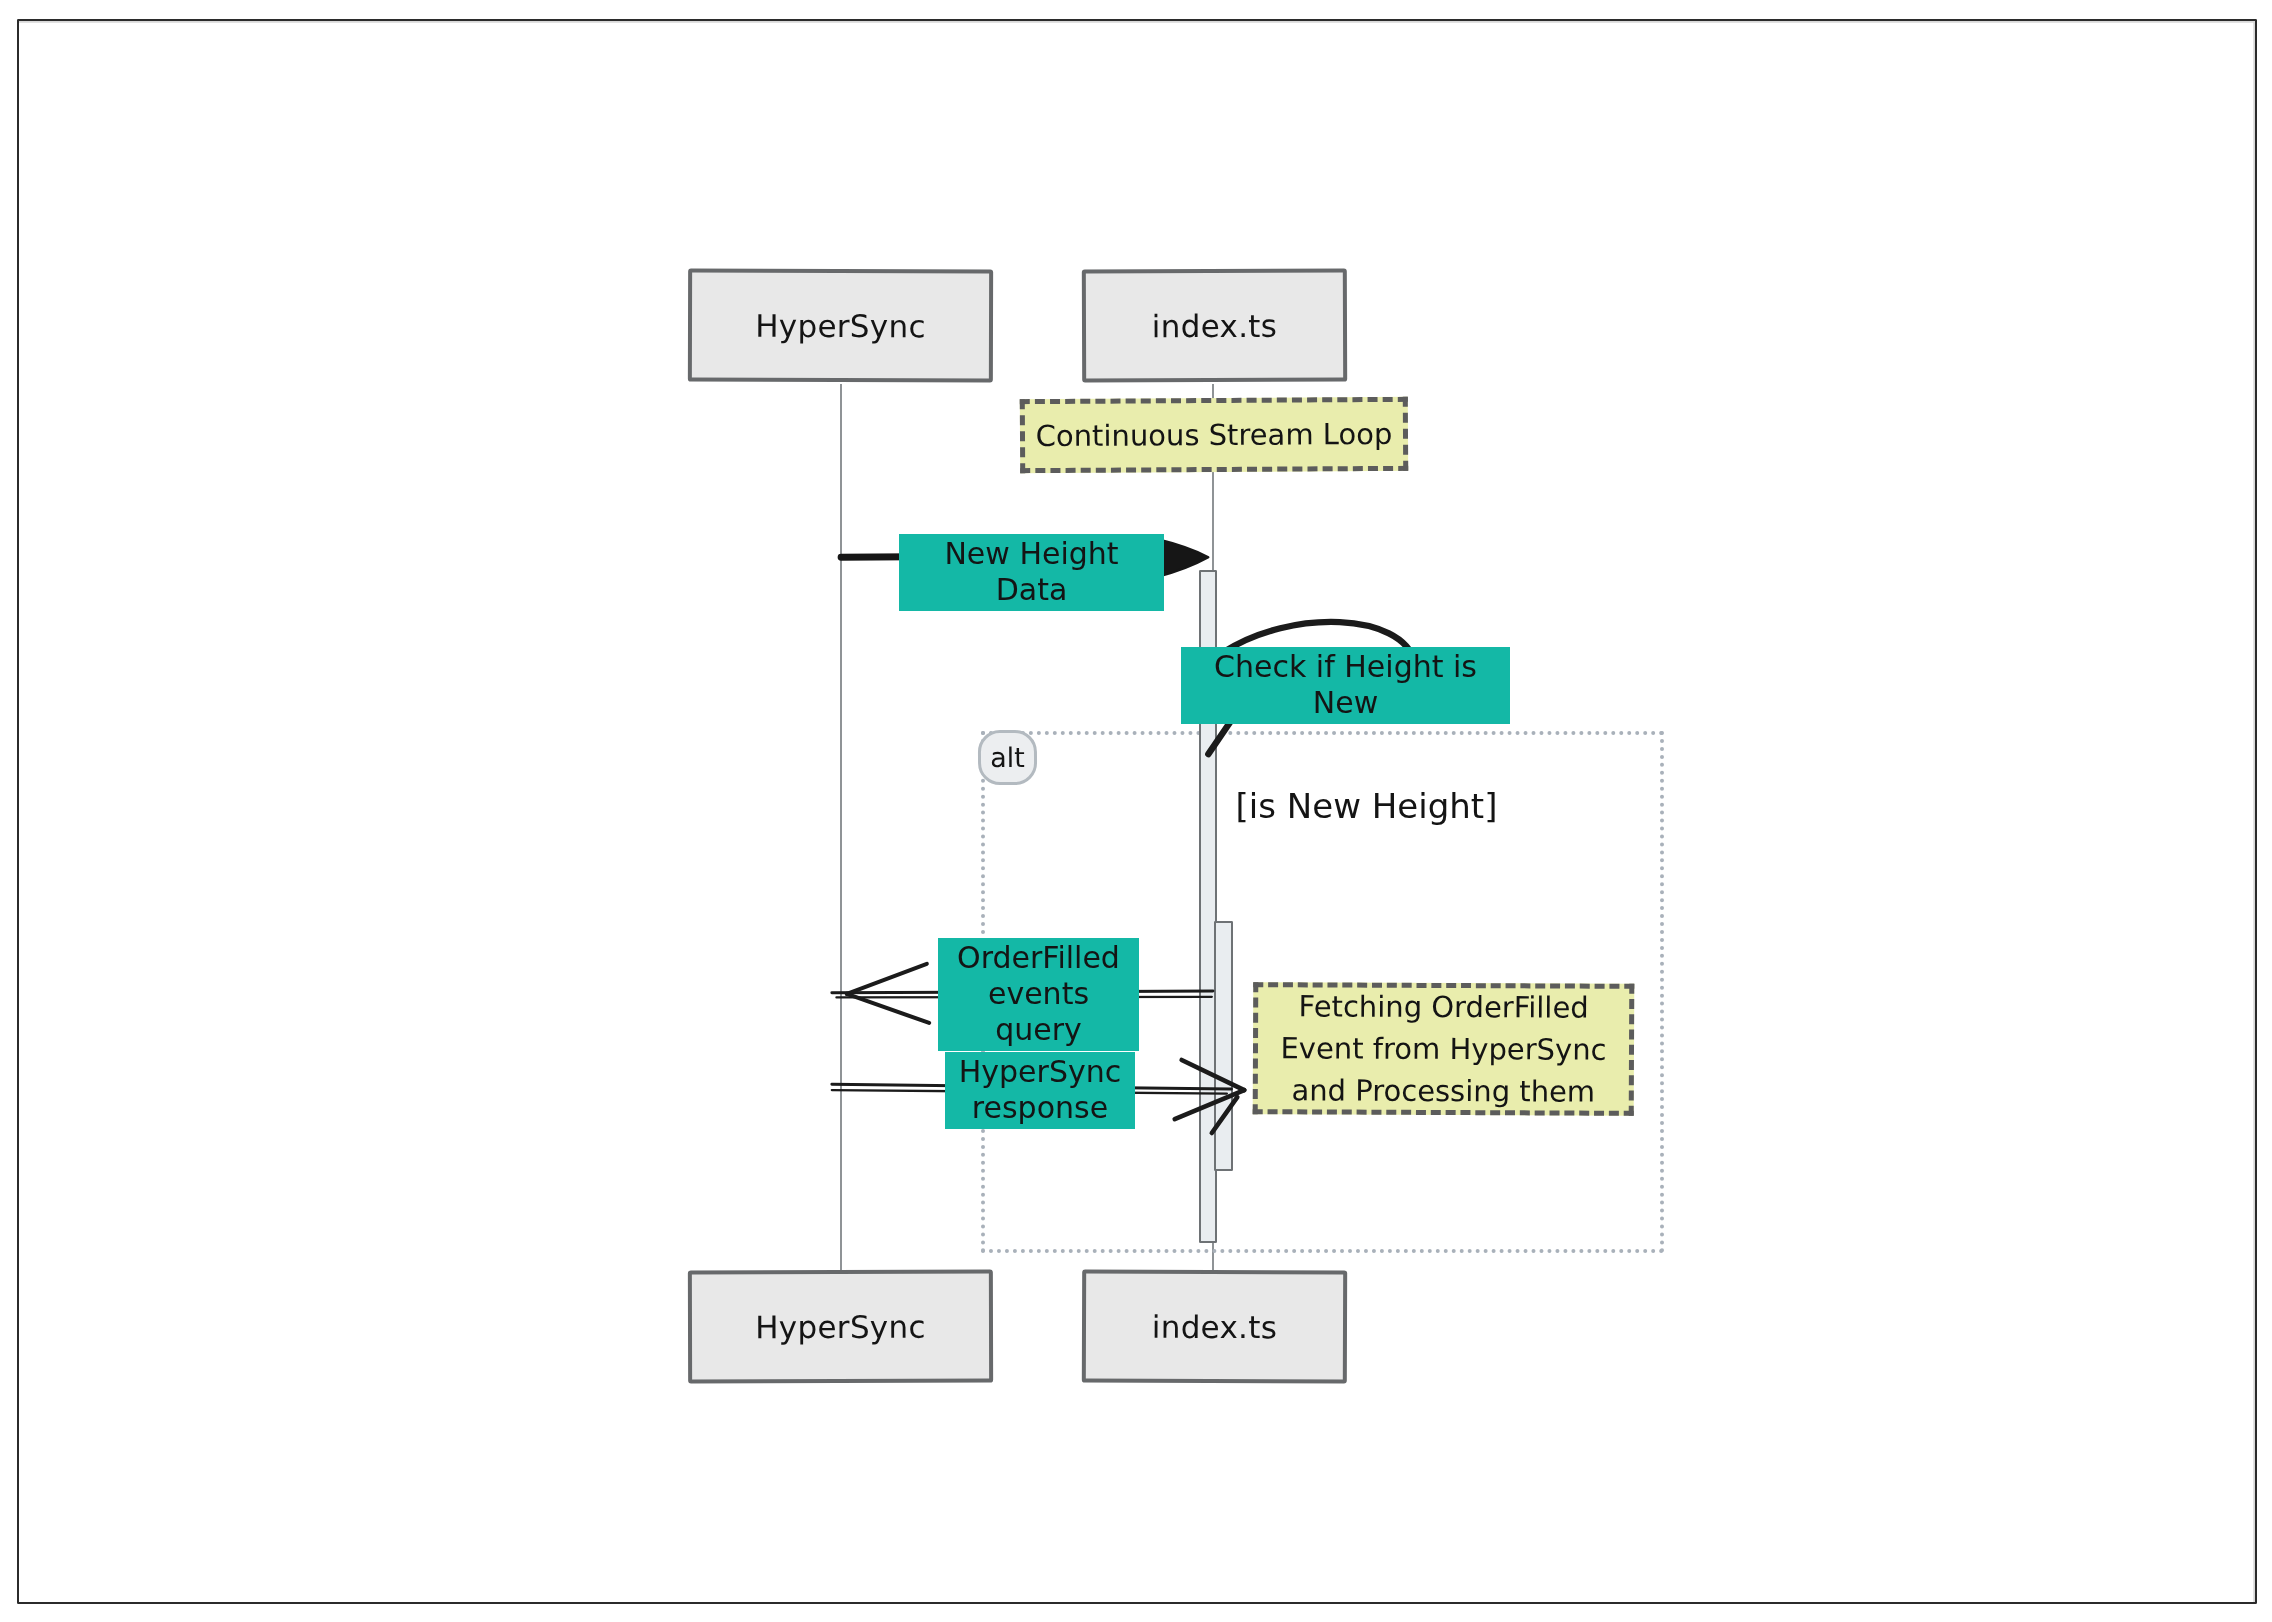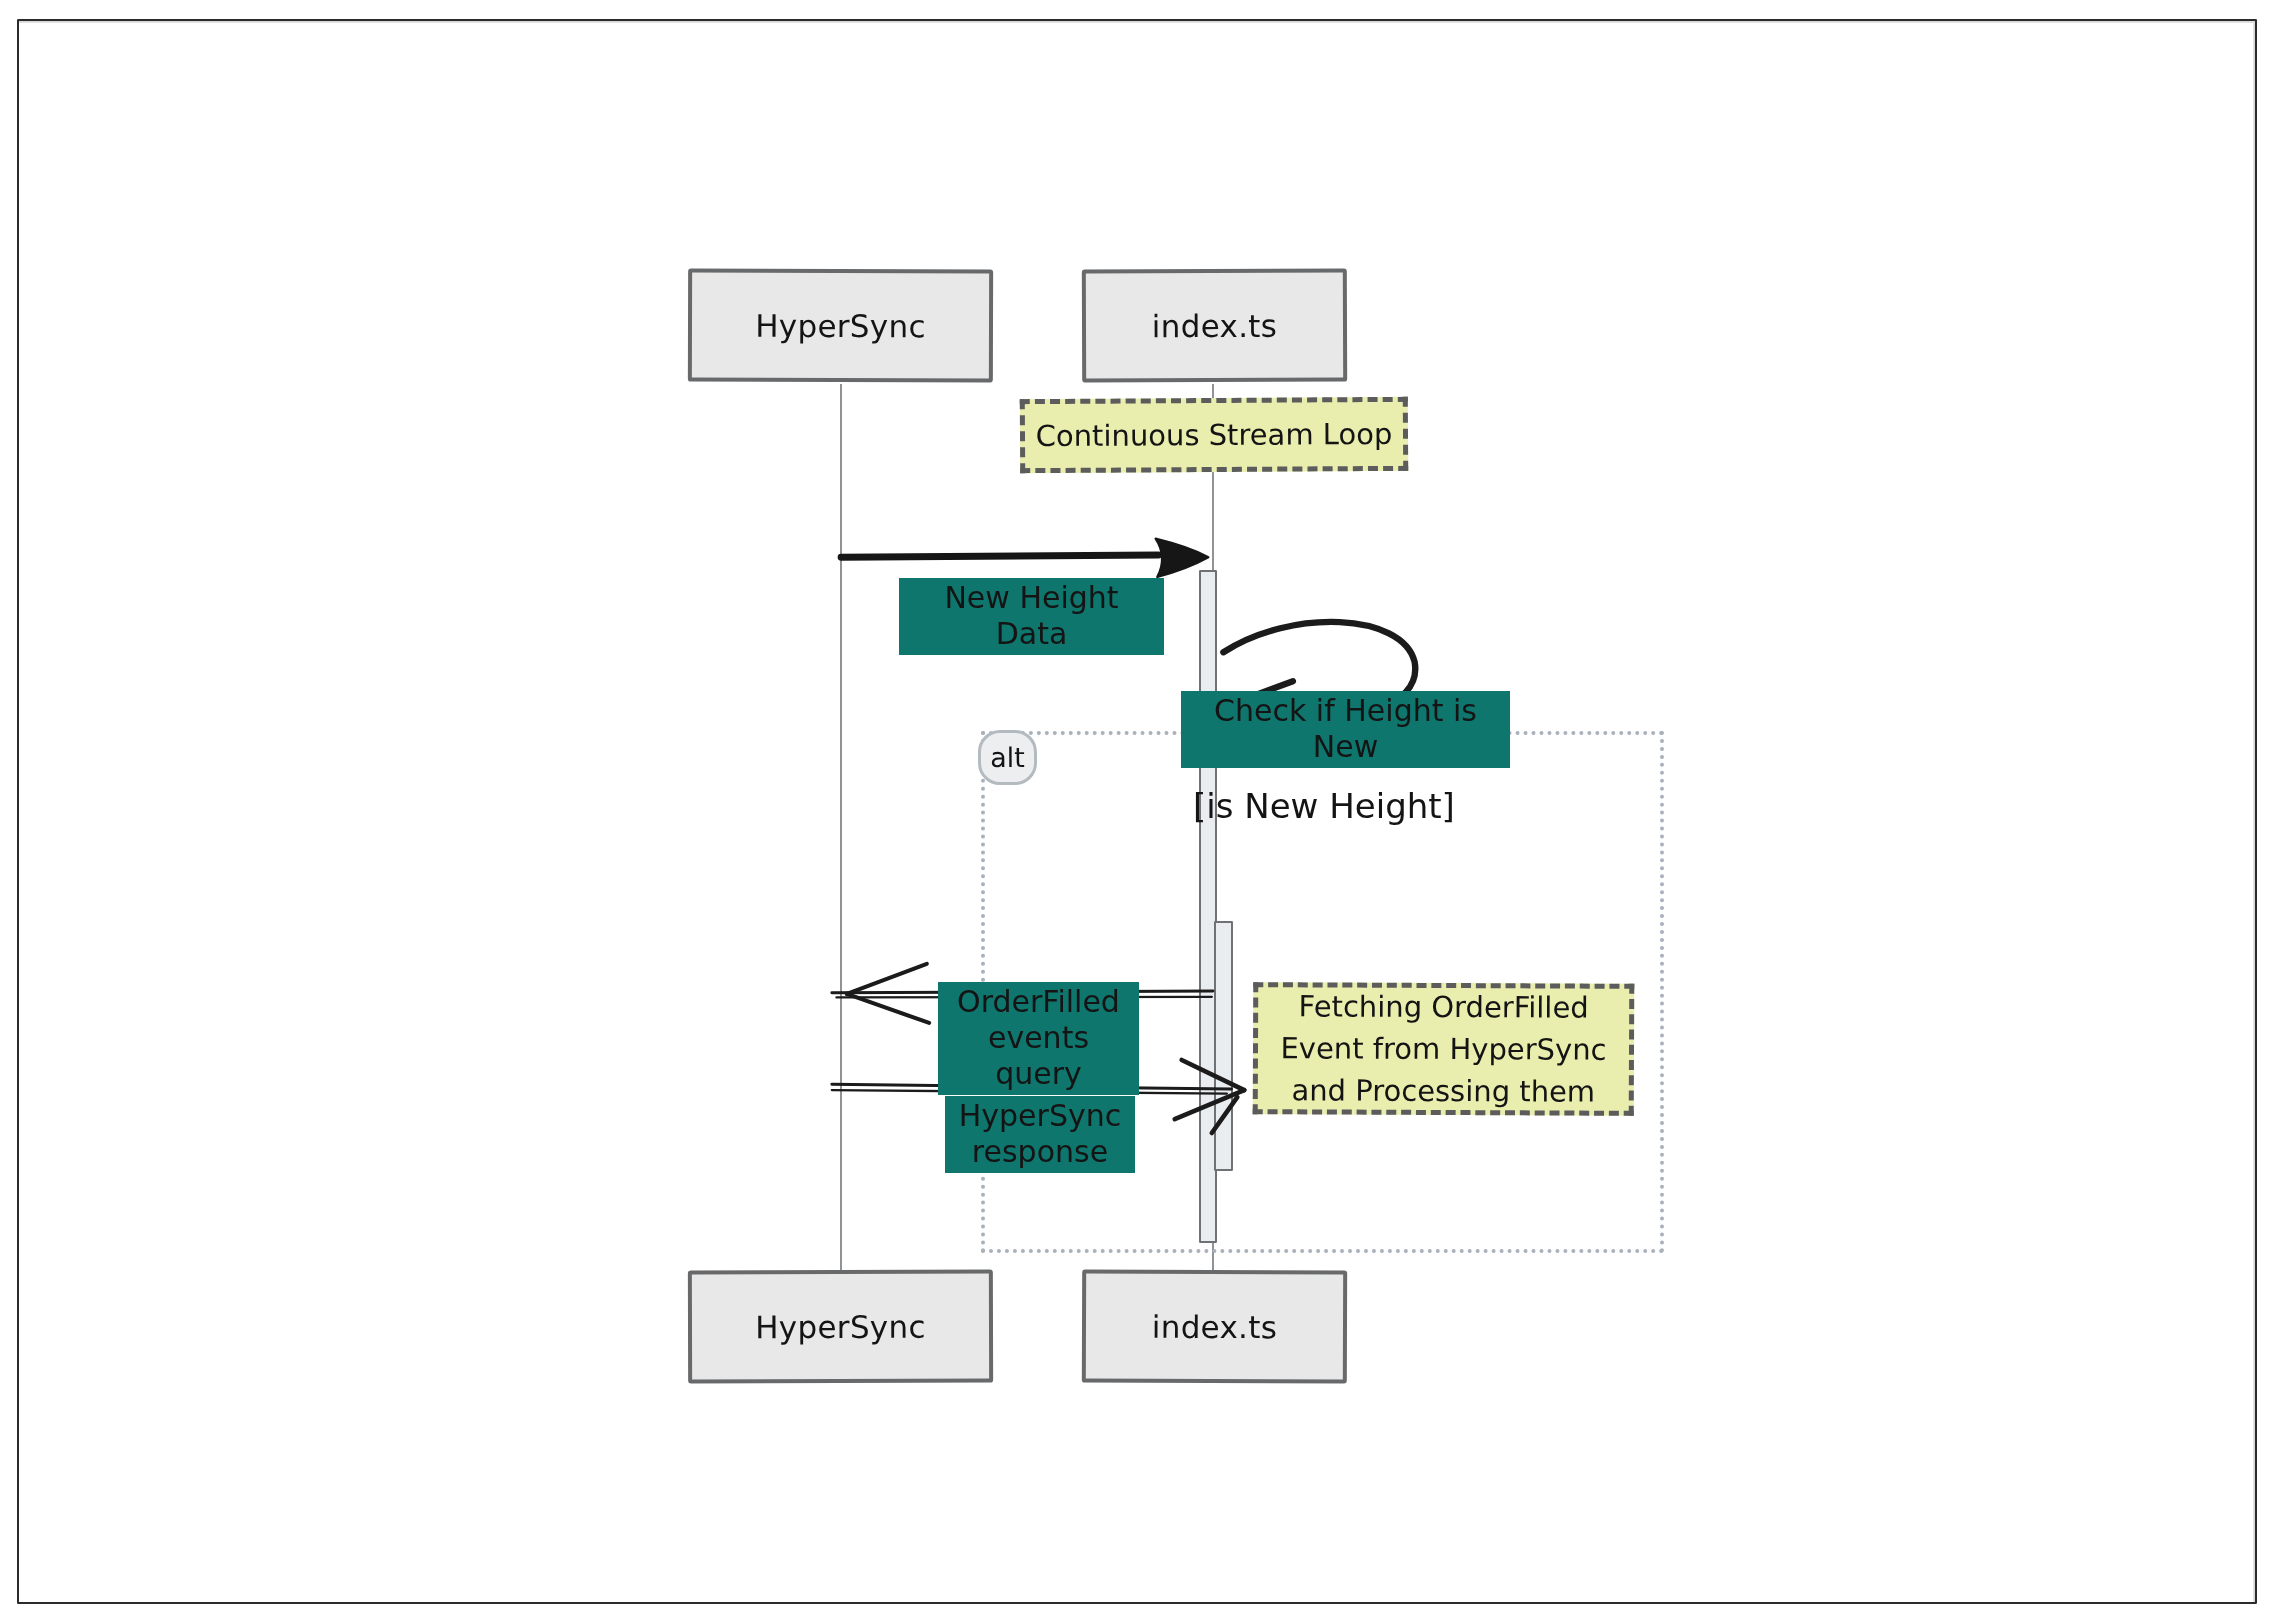--- a/index.html
+++ b/index.html
@@ -10,22 +10,22 @@
     border-radius:1.2px;z-index:0;box-shadow:-1.7px 1.7px 0 #d8d8d8 inset;}
   .lifeline{width:2.3px;background:#8f9396;z-index:1;}
   .actor{background:#e8e8e8;border:4.6px solid #67696b;border-radius:2.9px;z-index:4;
     display:flex;align-items:center;justify-content:center;font-size:31px;letter-spacing:0.3px;}
   .note{background:#e9edad;border:5.2px dashed #5c5c5c;z-index:4;display:flex;flex-direction:column;
     align-items:center;justify-content:center;font-size:29px;text-align:center;line-height:42px;}
   .altbox{border:4px dotted #a9b1ba;z-index:2;}
   .altbadge{background:#eceef0;border:3.5px solid #b3bac0;z-index:4;display:flex;align-items:center;
     justify-content:center;font-size:27px;}
   .activation{background:#e9edf0;border:2.9px solid #6e7275;border-radius:1.2px;z-index:3;}
-  .msglabel{background:#0f766e;z-index:6;text-align:center;font-size:30px;line-height:36px;padding:2.3px 8px;margin-top:44px;}
-  .cond{font-size:34px;z-index:6;text-align:left;}
+  .msglabel{background:#14b8a6;z-index:6;text-align:center;font-size:30px;line-height:36px;padding:2.3px 8px;}
+  .cond{font-size:34px;z-index:6;text-align:center;}
   svg.arrows{left:0;top:0;z-index:5;pointer-events:none;}
 </style>
 </head>
 <body>
 
 <div id="stage">
 
   <div class="abs frame"></div>
 
   <div class="abs lifeline" style="left:840px;top:384px;height:886px;"></div>

